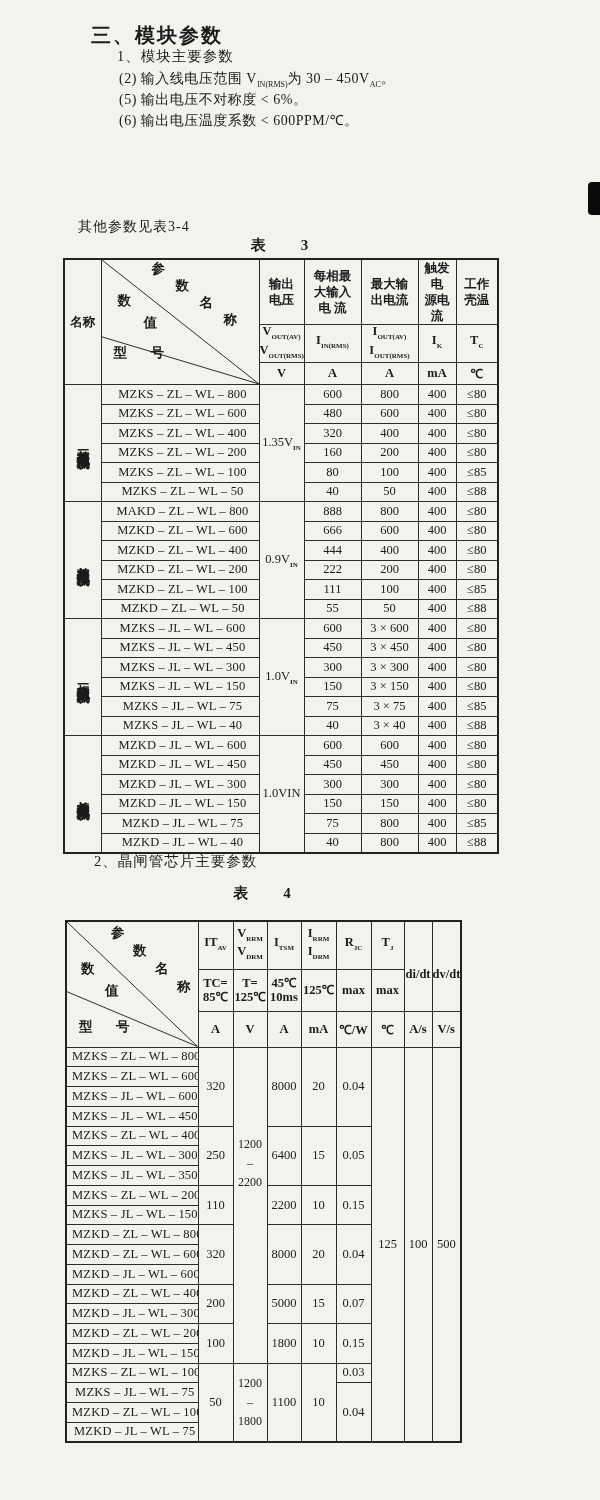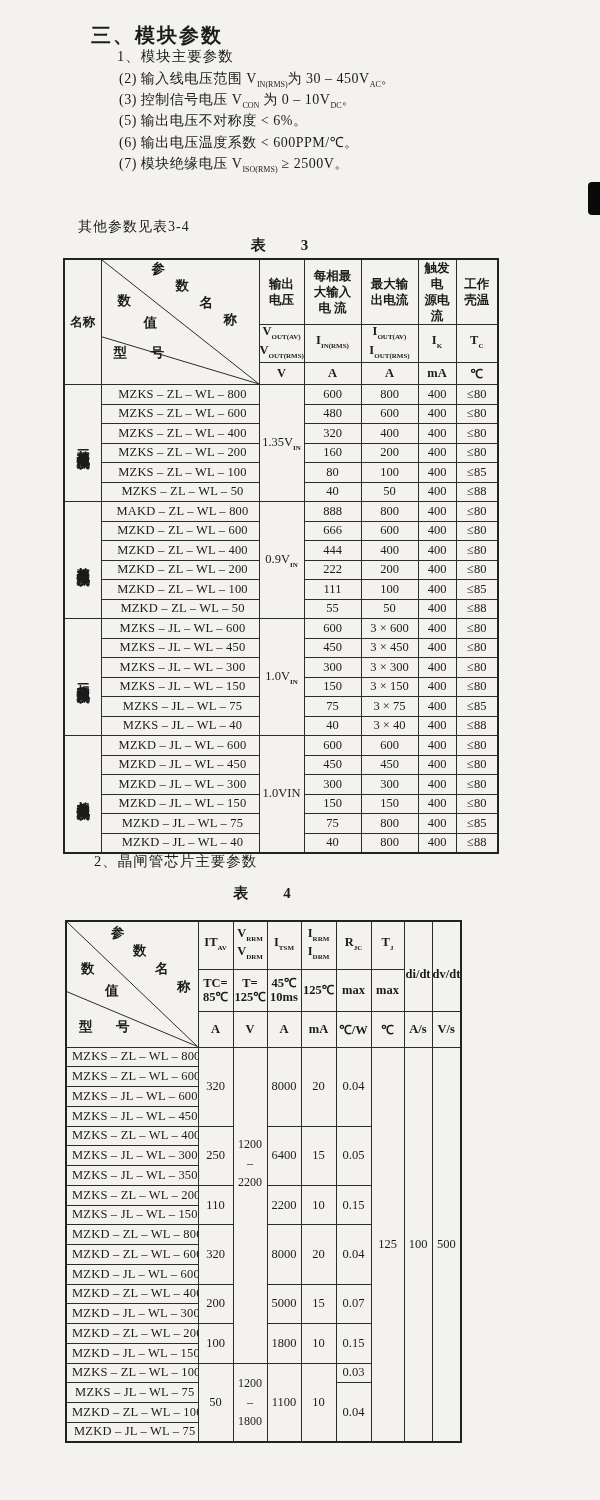--- a/index.html
+++ b/index.html
@@ -48,24 +48,22 @@
   .vshift{padding-bottom:84px!important}
   #edge-mark{right:0;top:182px;width:12px;height:33px;background:#0a0a0a;border-radius:4px 0 0 4px}
 </style>
 </head>
 <body>
 
 <div class="abs" id="h-section">三、模块参数</div>
 <div class="abs" id="h-sub1">1、模块主要参数</div>
 <div class="abs" id="items">
     <div class="item"><span>(2) 输入线电压范围 V</span><sub class="small">IN(RMS)</sub><span>为 30 – 450V</span><sub class="small">AC</sub><span>。</span></div>
-    <div class="item"><span>(3) 控制信号电压 V</span><sub class="small">CON</sub><span> 为 0 – 10V</span><sub class="small">DC</sub><span>。</span></div>
     <div class="item"><span>(5) 输出电压不对称度 &lt; 6%。</span></div>
     <div class="item"><span>(6) 输出电压温度系数 &lt; 600PPM/℃。</span></div>
-    <div class="item"><span>(7) 模块绝缘电压 V</span><sub class="small">ISO(RMS)</sub><span> ≥ 2500V。</span></div>
   </div>
 <div class="abs" id="note">其他参数见表3-4</div>
 
 <div class="abs tbl-title" id="t3-title"><span>表</span><span class="gap">3</span></div>
 <table class="t" id="table3">
     <colgroup>
       <col style="width: 37px;">
       <col style="width: 158px;">
       <col style="width: 45px;">
       <col style="width: 57px;">

